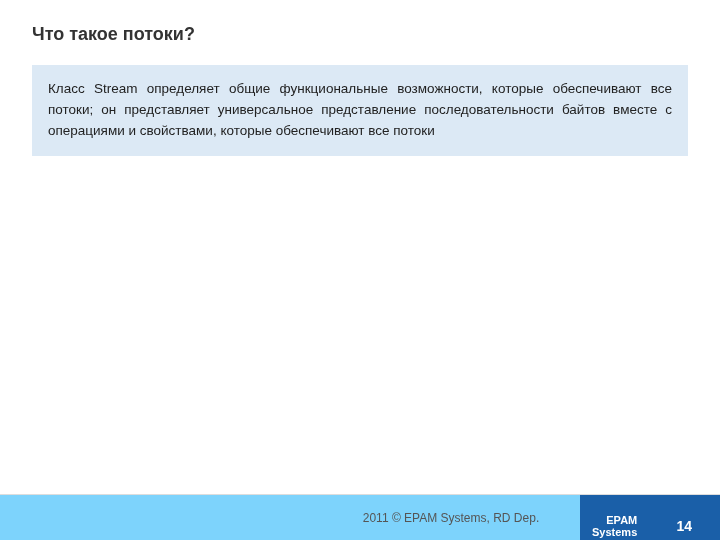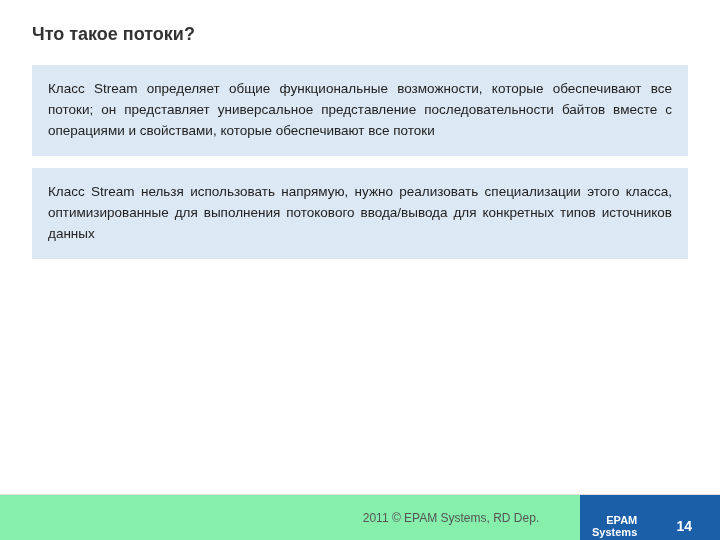--- a/index.html
+++ b/index.html
@@ -45,21 +45,21 @@
       padding: 14px 16px;
       margin-bottom: 12px;
       color: #222222;
       font-size: 13.5px;
       line-height: 1.55;
       text-align: justify;
     }
 
     .slide-footer {
       height: 46px;
-      background: #86efac;
+      background: #7dd3fc;
       display: flex;
       align-items: stretch;
       border-top: 1px solid #ddd;
     }
 
     .footer-left {
       flex: 1;
       display: flex;
       align-items: center;
       padding: 0 32px;
@@ -109,23 +109,20 @@
 
 <div class="slide">
   <div class="slide-content">
     <div class="slide-title">Что такое потоки?</div>
 
     <div class="info-block">
       <span>Класс Stream определяет общие функциональные возможности, которые обеспечивают все потоки; он представляет универсальное представление последовательности байтов вместе с операциями и свойствами, которые обеспечивают все потоки</span>
     </div>
 
 
-    <div class="info-block">
-      <span>Класс Stream нельзя использовать напрямую, нужно реализовать специализации этого класса, оптимизированные для выполнения потокового ввода/вывода для конкретных типов источников данных</span>
-    </div>
   </div>
 
   <div class="slide-footer">
     <div class="footer-left"></div>
     <div class="footer-center">
       <span class="footer-copyright">2011 © EPAM Systems, RD Dep.</span>
     </div>
     <div class="brand-section">
       <div class="brand-label">EPAM Systems</div>
       <div class="page-number">14</div>

